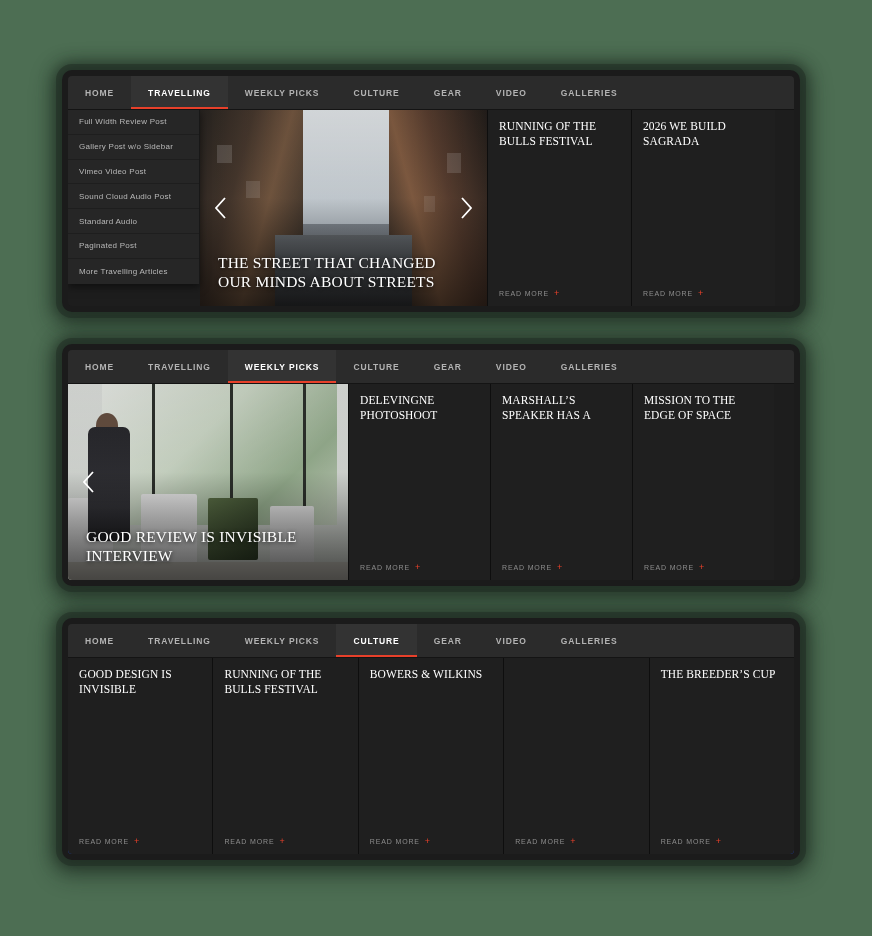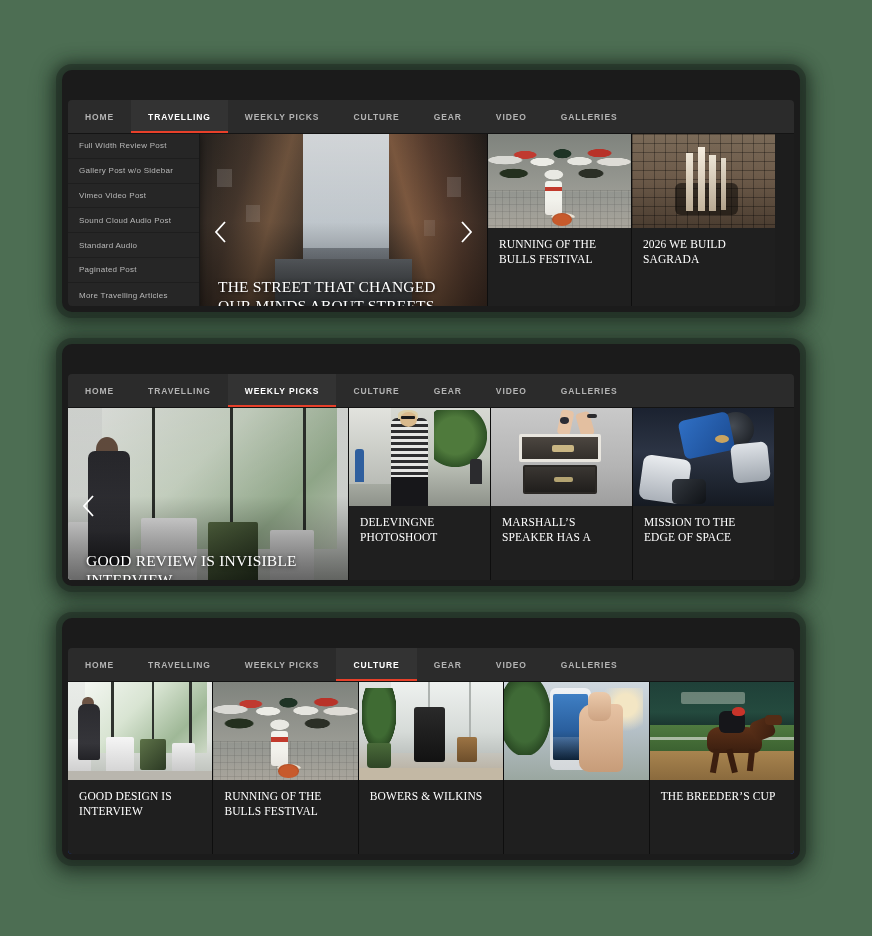--- a/index.html
+++ b/index.html
@@ -29,21 +29,20 @@
        0 0 0 6px rgba(32,46,36,0.55),
        0 0 14px 8px rgba(26,38,30,0.55),
        0 6px 22px 10px rgba(20,30,24,0.45);
   }
   .panel-inner {
     position: absolute;
     left: 6px; right: 6px; top: 6px; bottom: 6px;
     background: #1d1d1d;
     border-radius: 4px;
     overflow: hidden;
-    margin-top: 24px;
   }
 
   #panel1 { left: 62px;  top: 70px;  width: 738px; height: 242px; }
   #panel2 { left: 62px;  top: 344px; width: 738px; height: 242px; }
   #panel3 { left: 62px;  top: 618px; width: 738px; height: 242px; }
 
   
   .navbar {
     height: 34px;
     background: #2b2b2b;
@@ -146,21 +145,21 @@
   .arrow svg { display: block; }
   .arrow.left  { left: 10px; }
   .arrow.right { right: 10px; }
 
   
   .card {
     position: relative;
     background: #1d4ed8;
     border-left: 1px solid #0e0e0e;
     display: flex;
-    flex-direction: column;
+    flex-direction: row;
     overflow: hidden;
     flex: 0 0 auto;
   }
   .card-thumb {
     position: relative;
     overflow: hidden;
     background: #111;
     flex: 0 0 auto;
   }
   .card-thumb .photo { position: absolute; inset: 0; }
@@ -650,21 +649,21 @@
               <i class="mac1"></i>
                 <i class="mac2"></i>
                 <i class="mac3"></i>
                 <i class="mac4"></i>
               <i class="head"></i>
                 <i class="person"></i>
                 <i class="desk"></i>
             </div>
           </div>
           <div class="card-body">
-            <div class="card-title">GOOD DESIGN IS INTERVIEW</div>
+            <div class="card-title">GOOD DESIGN IS INVISIBLE</div>
             <div class="read-more">
               <span>READ MORE</span>
               <span class="plus">+</span>
             </div>
           </div>
         </div>
 
         <div class="card" style="flex:1 1 0;">
           <div class="card-thumb" style="height:98px;">
             <div class="photo ph ph-bulls">

